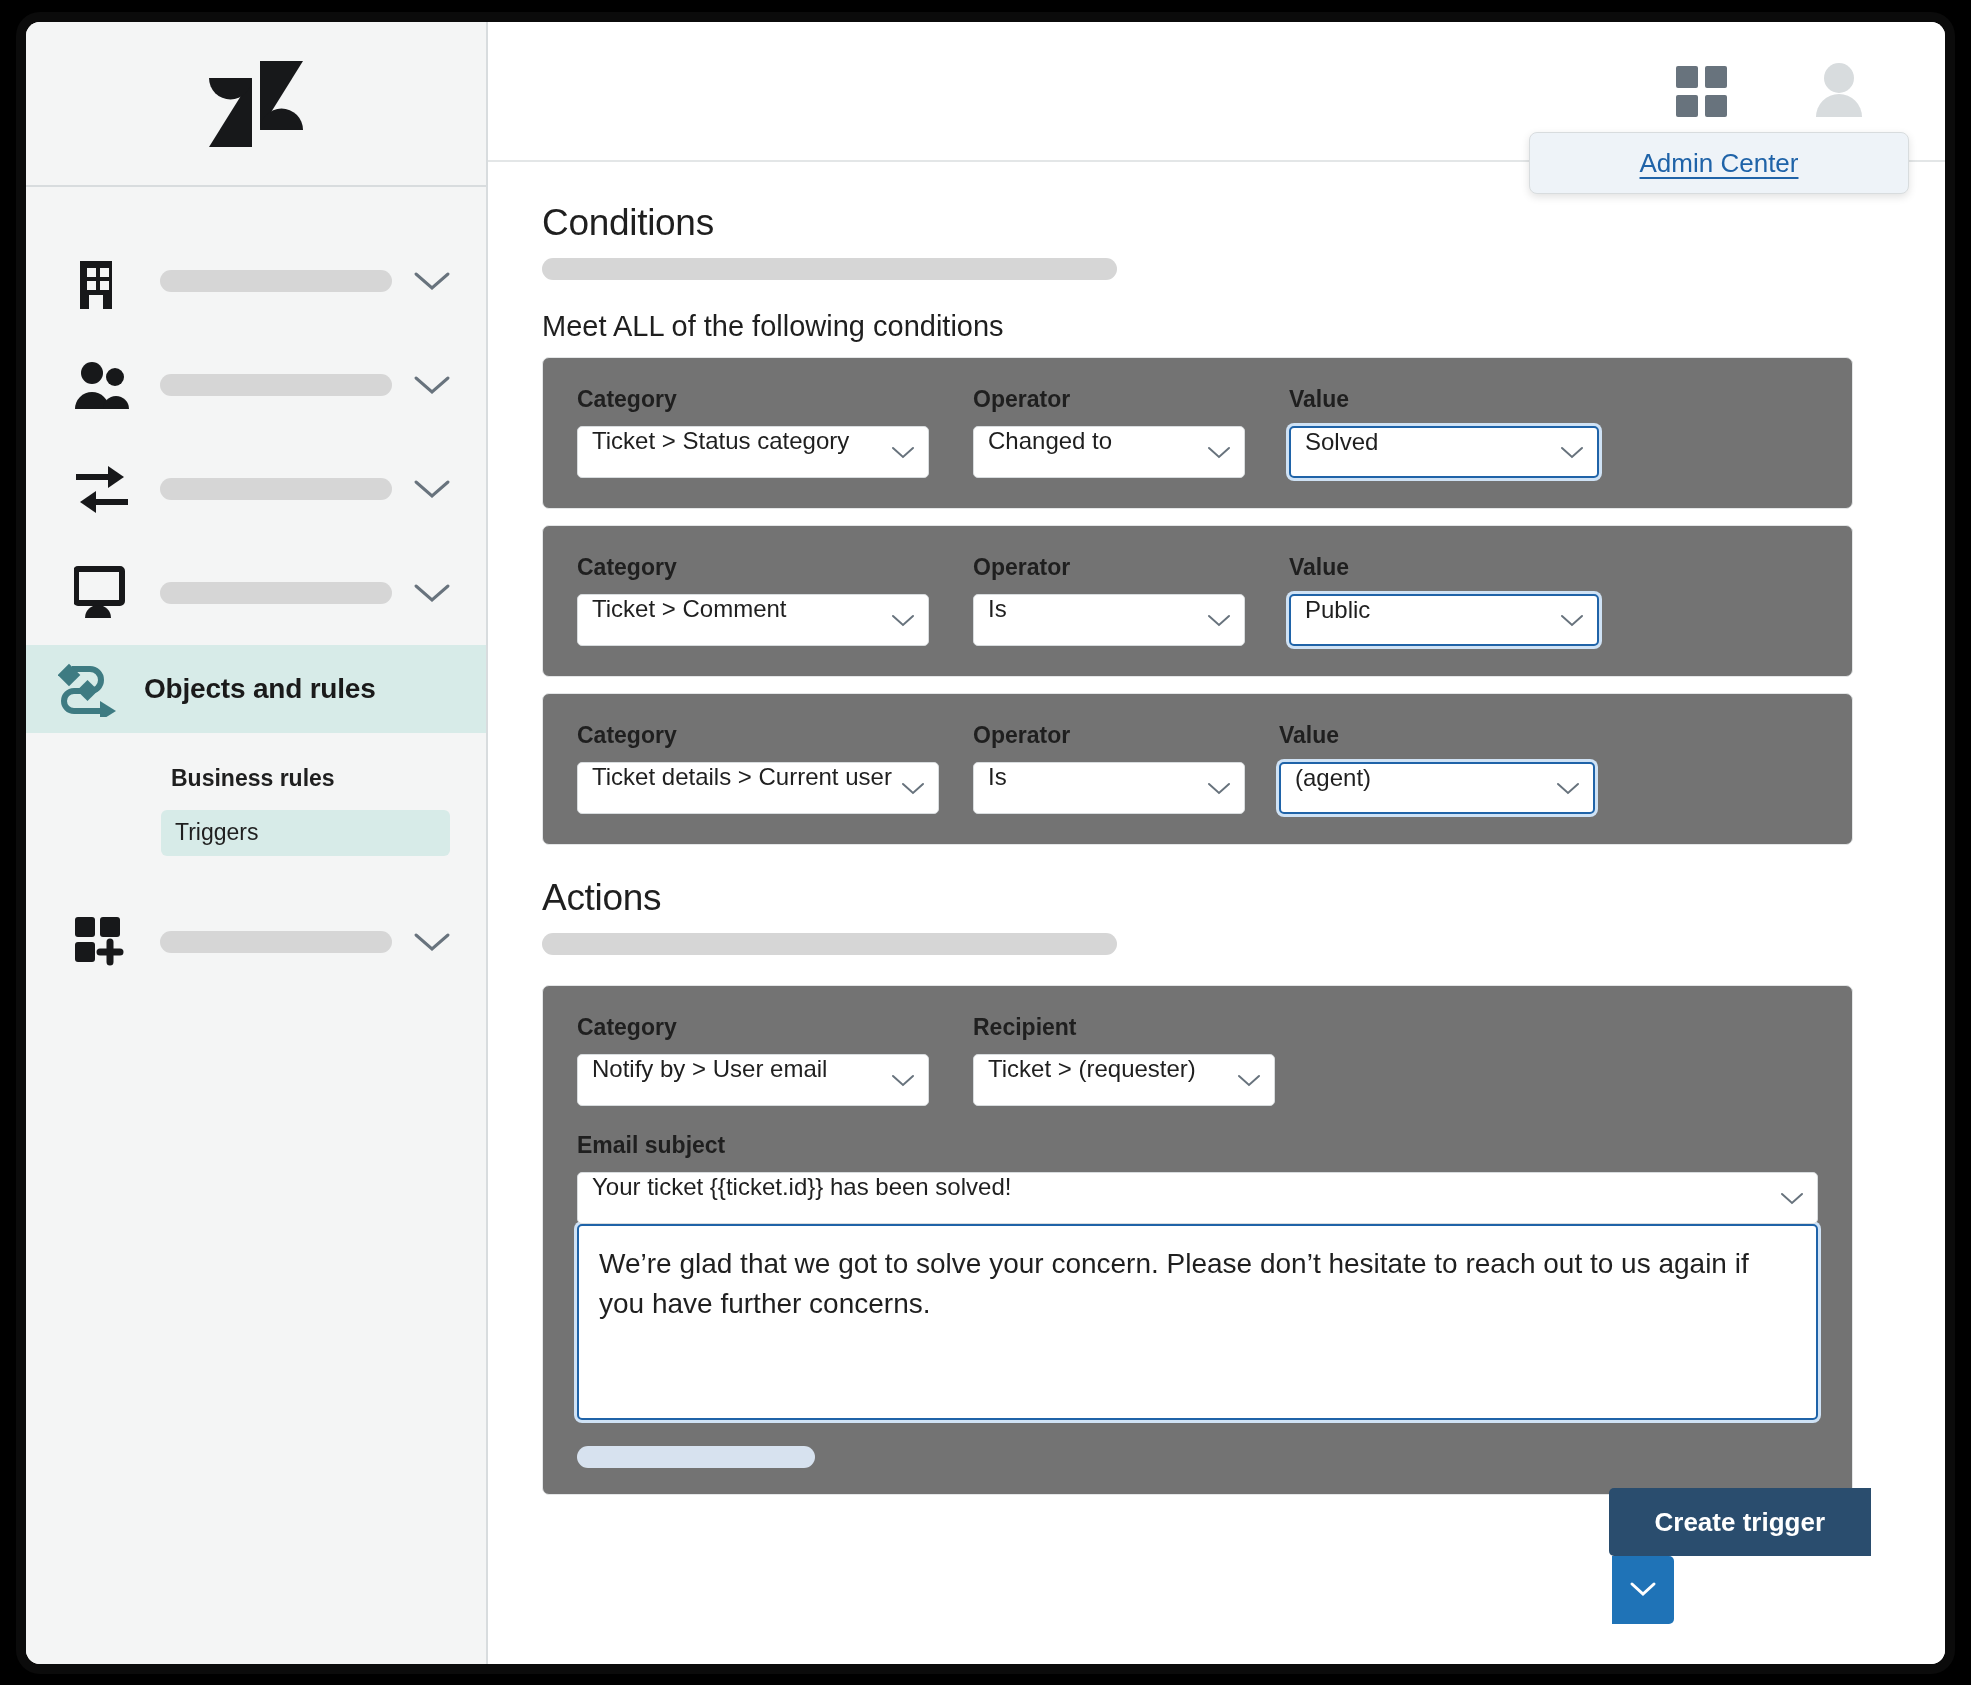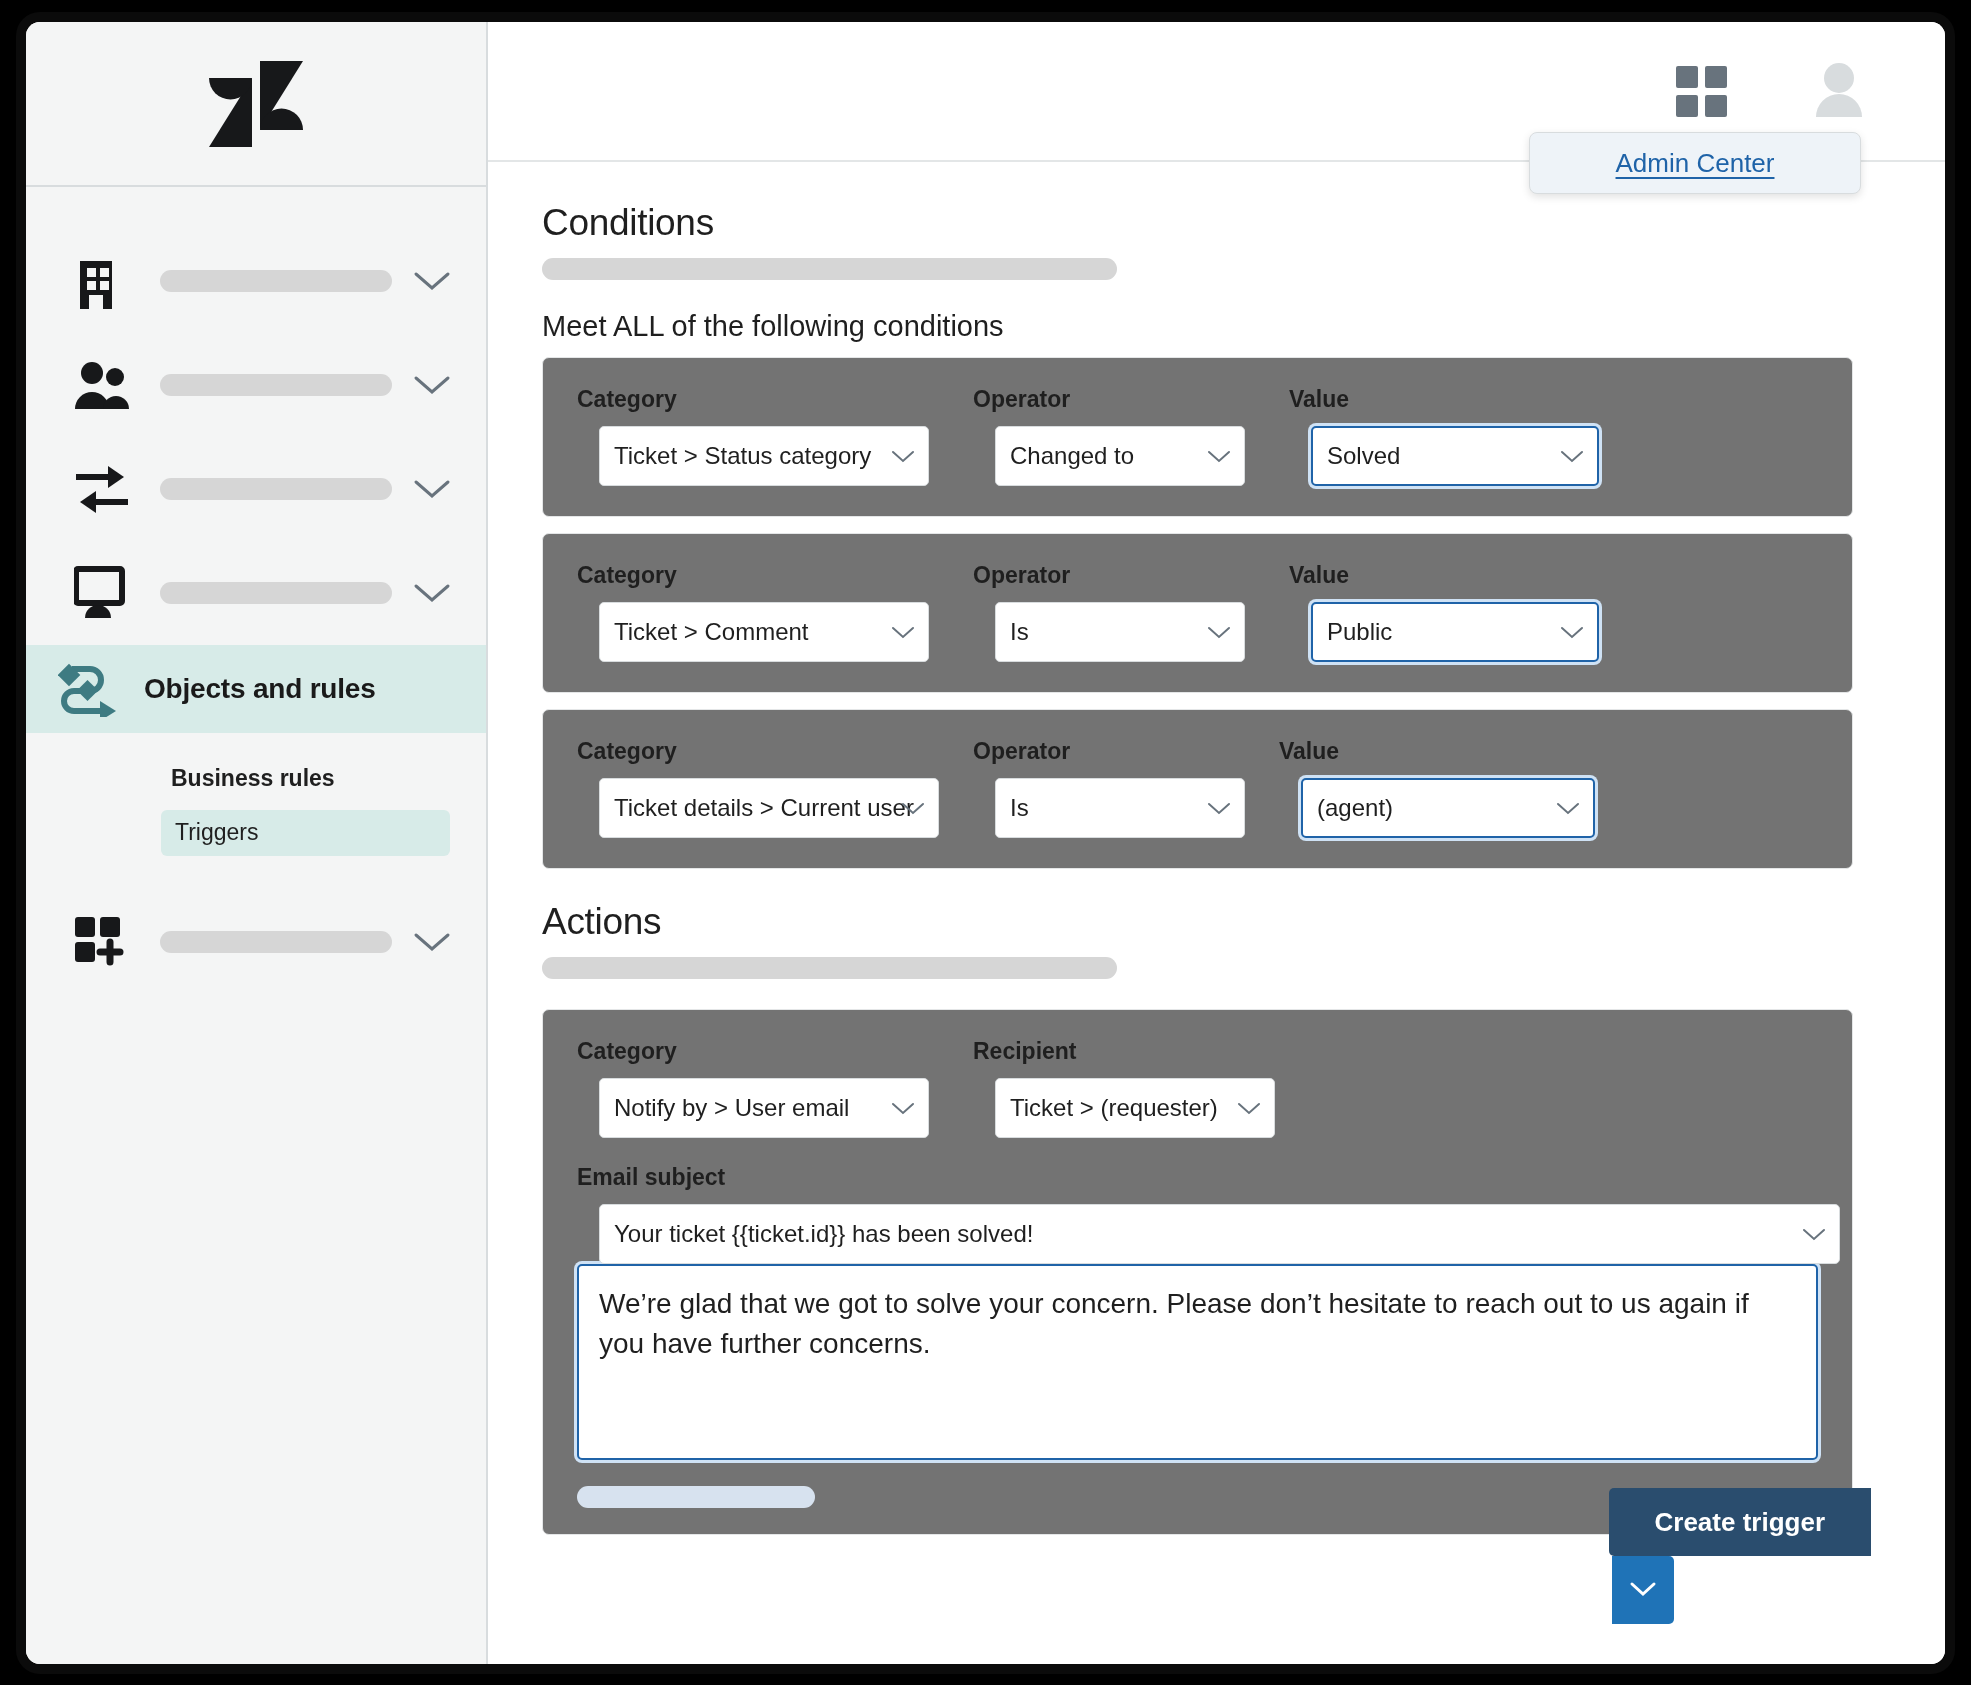--- a/index.html
+++ b/index.html
@@ -90,21 +90,21 @@
     display: flex; align-items: center; justify-content: flex-end;
     padding-right: 74px; gap: 80px;
   }
   .grid-icon { display: grid; grid-template-columns: 22px 22px; grid-template-rows: 22px 22px; gap: 7px; }
   .grid-icon i { background: #68737d; border-radius: 2px; display: block; }
   .avatar-icon svg { display: block; }
 
   #admin-popup {
     position: absolute;
     left: 1041px; top: 110px;
-    width: 332px; height: 62px;
+    width: 380px; height: 62px;
     background: #eef3f8;
     border: 1px solid #d8dcde;
     border-radius: 8px;
     display: flex; align-items: center; justify-content: center;
     box-shadow: 0 3px 9px rgba(0,0,0,0.12);
     z-index: 40;
   }
   #admin-popup a {
     color: #1f63a8; font-size: 26px; text-decoration: underline;
     text-underline-offset: 5px;
@@ -143,28 +143,28 @@
     margin-bottom: 13px;
   }
 
   .cond-row { display: flex; gap: 0; }
   .col-cat   { width: 352px; }
   .col-op    { width: 272px; margin-left: 44px; }
   .col-val   { width: 310px; margin-left: 44px; }
 
   .select {
     position: relative;
-    height: 60px;
+    height: 52px;
     border: 1px solid #d8dcde;
     border-radius: 5px;
     background: #fff;
-    display: flex; align-items: center;
+    display: flex; 
     padding: 0 46px 0 14px;
     font-size: 24px; color: #1f1f1f;
-    white-space: nowrap; overflow: hidden; margin-left: 22px;
+    white-space: nowrap; overflow: hidden;
   }
   .select .chev {
     position: absolute; right: 12px; top: 50%;
     transform: translateY(-50%);
     display: flex;
   }
   .select.focused {
     border: 2px solid #1f63a8;
     box-shadow: 0 0 0 3px #cfe2f5;
   }

